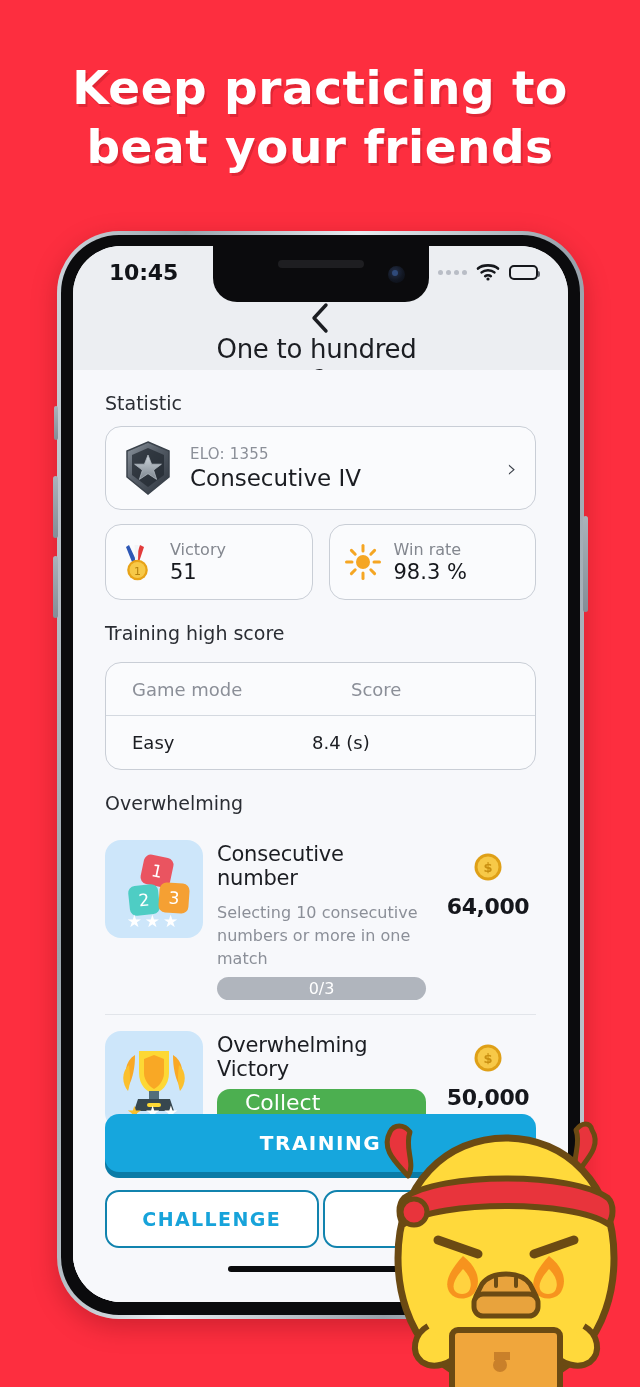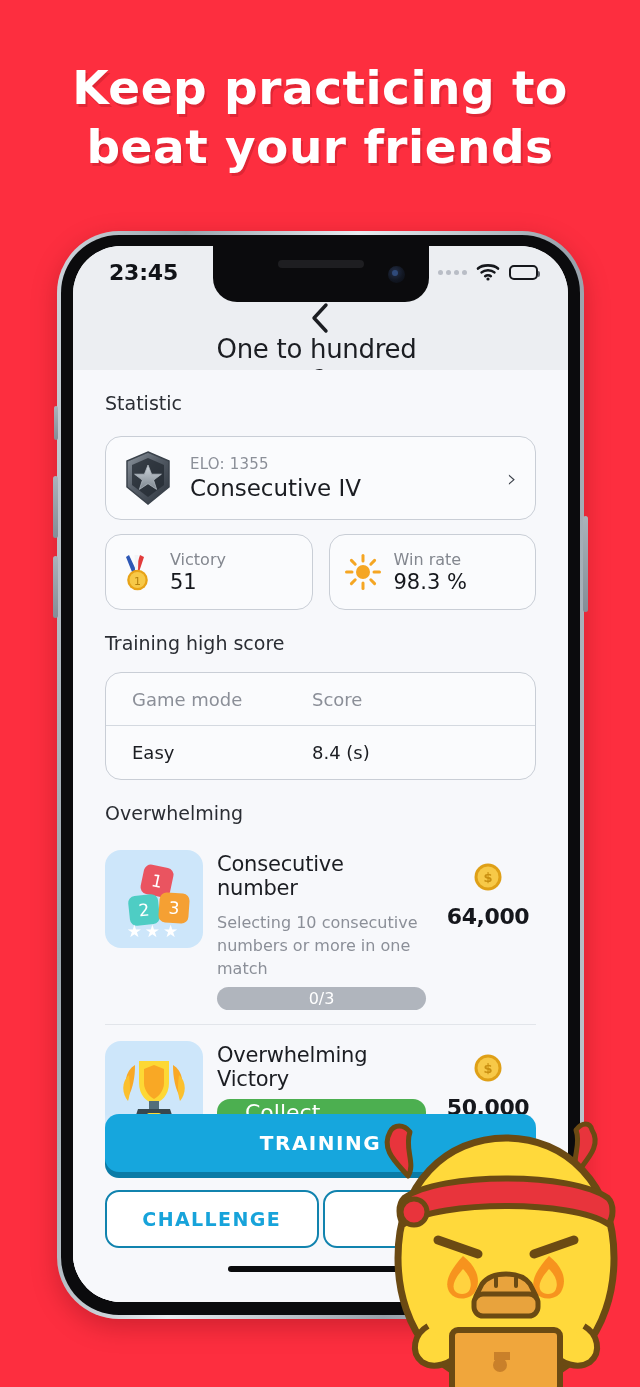--- a/index.html
+++ b/index.html
@@ -171,21 +171,21 @@
   }
   .sect-title {
     font-size: 19px;
     color: #2a2d33;
     padding: 22px 32px 10px 32px;
     font-family: "DejaVu Sans", sans-serif;
   }
 
   
   .elo-card {
-    margin: 12px 32px;
+    margin: 2px 32px;
     border: 1.5px solid #c9ced6;
     border-radius: 16px;
     background: #fafbfd;
     height: 84px;
     display: flex;
     align-items: center;
     padding: 0 18px 0 16px;
     gap: 16px;
   }
   .rank-badge { width: 52px; height: 56px; flex: 0 0 52px; }
@@ -215,21 +215,21 @@
 
   
   .score-table {
     margin: 8px 32px 0 32px;
     border: 1.5px solid #c9ced6;
     border-radius: 16px;
     background: #fafbfd;
     overflow: hidden;
   }
   .tr { display: flex; height: 53px; align-items: center; padding: 0 0 0 26px; }
-  .tr.head { border-bottom: 1.5px solid #d4d9e0; }
+  .tr.head { border-bottom: 1.5px solid #d4d9e0; gap: 39px; }
   .th { font-size: 18px; color: #8b8f98; }
   .td { font-size: 18px; color: #1b1d22; }
   .c1 { width: 180px; }
 
   
   .ach-list { margin: 0 32px; }
   .ach {
     display: flex;
     align-items: flex-start;
     gap: 14px;
@@ -364,21 +364,21 @@
 
   <div class="phone-bezel">
     <div class="screen">
 
       <div class="notch">
         <div class="speaker"></div>
         <div class="front-cam"></div>
       </div>
 
       <div class="statusbar">
-        <div class="clock">23:45</div>
+        <div class="clock">10:45</div>
         <div class="status-right">
           <div class="cell-dots">
             <i></i>
               <i></i>
               <i></i>
               <i></i>
           </div>
           <svg width="24" height="18" viewBox="0 0 24 18">
             <path d="M2 5.5 C6.6 1.3 17.4 1.3 22 5.5" stroke="#15171c" stroke-width="2.6" fill="none" stroke-linecap="round"></path>
             <path d="M5.6 9.4 C8.8 6.5 15.2 6.5 18.4 9.4" stroke="#15171c" stroke-width="2.6" fill="none" stroke-linecap="round"></path>

